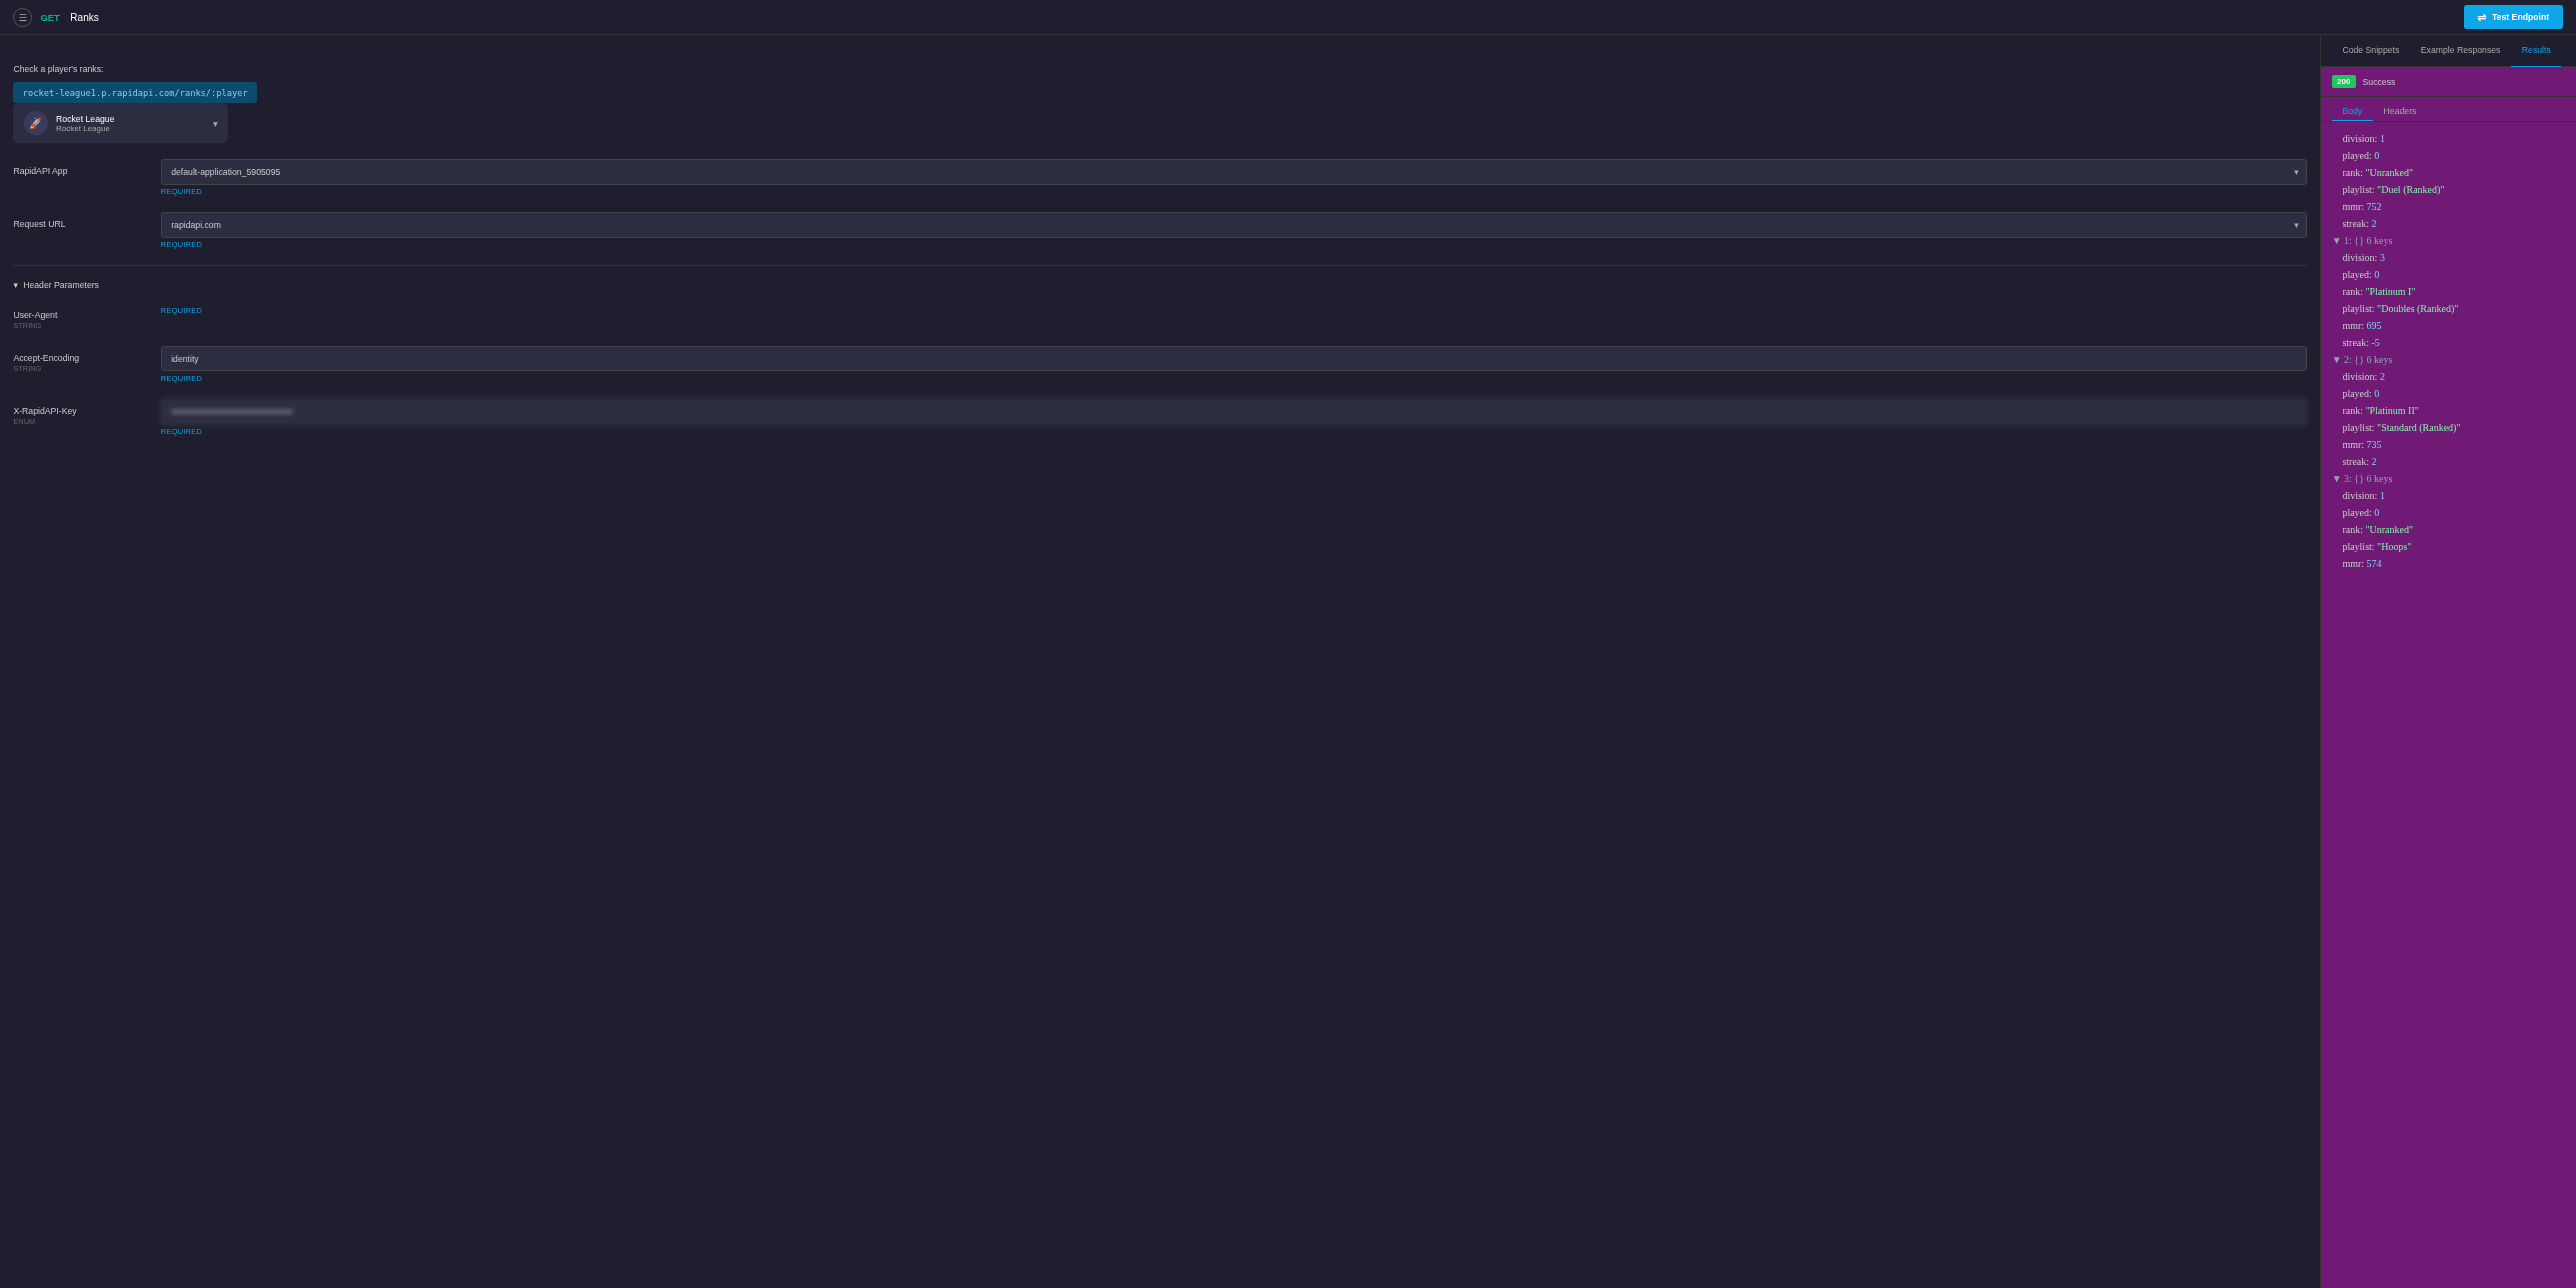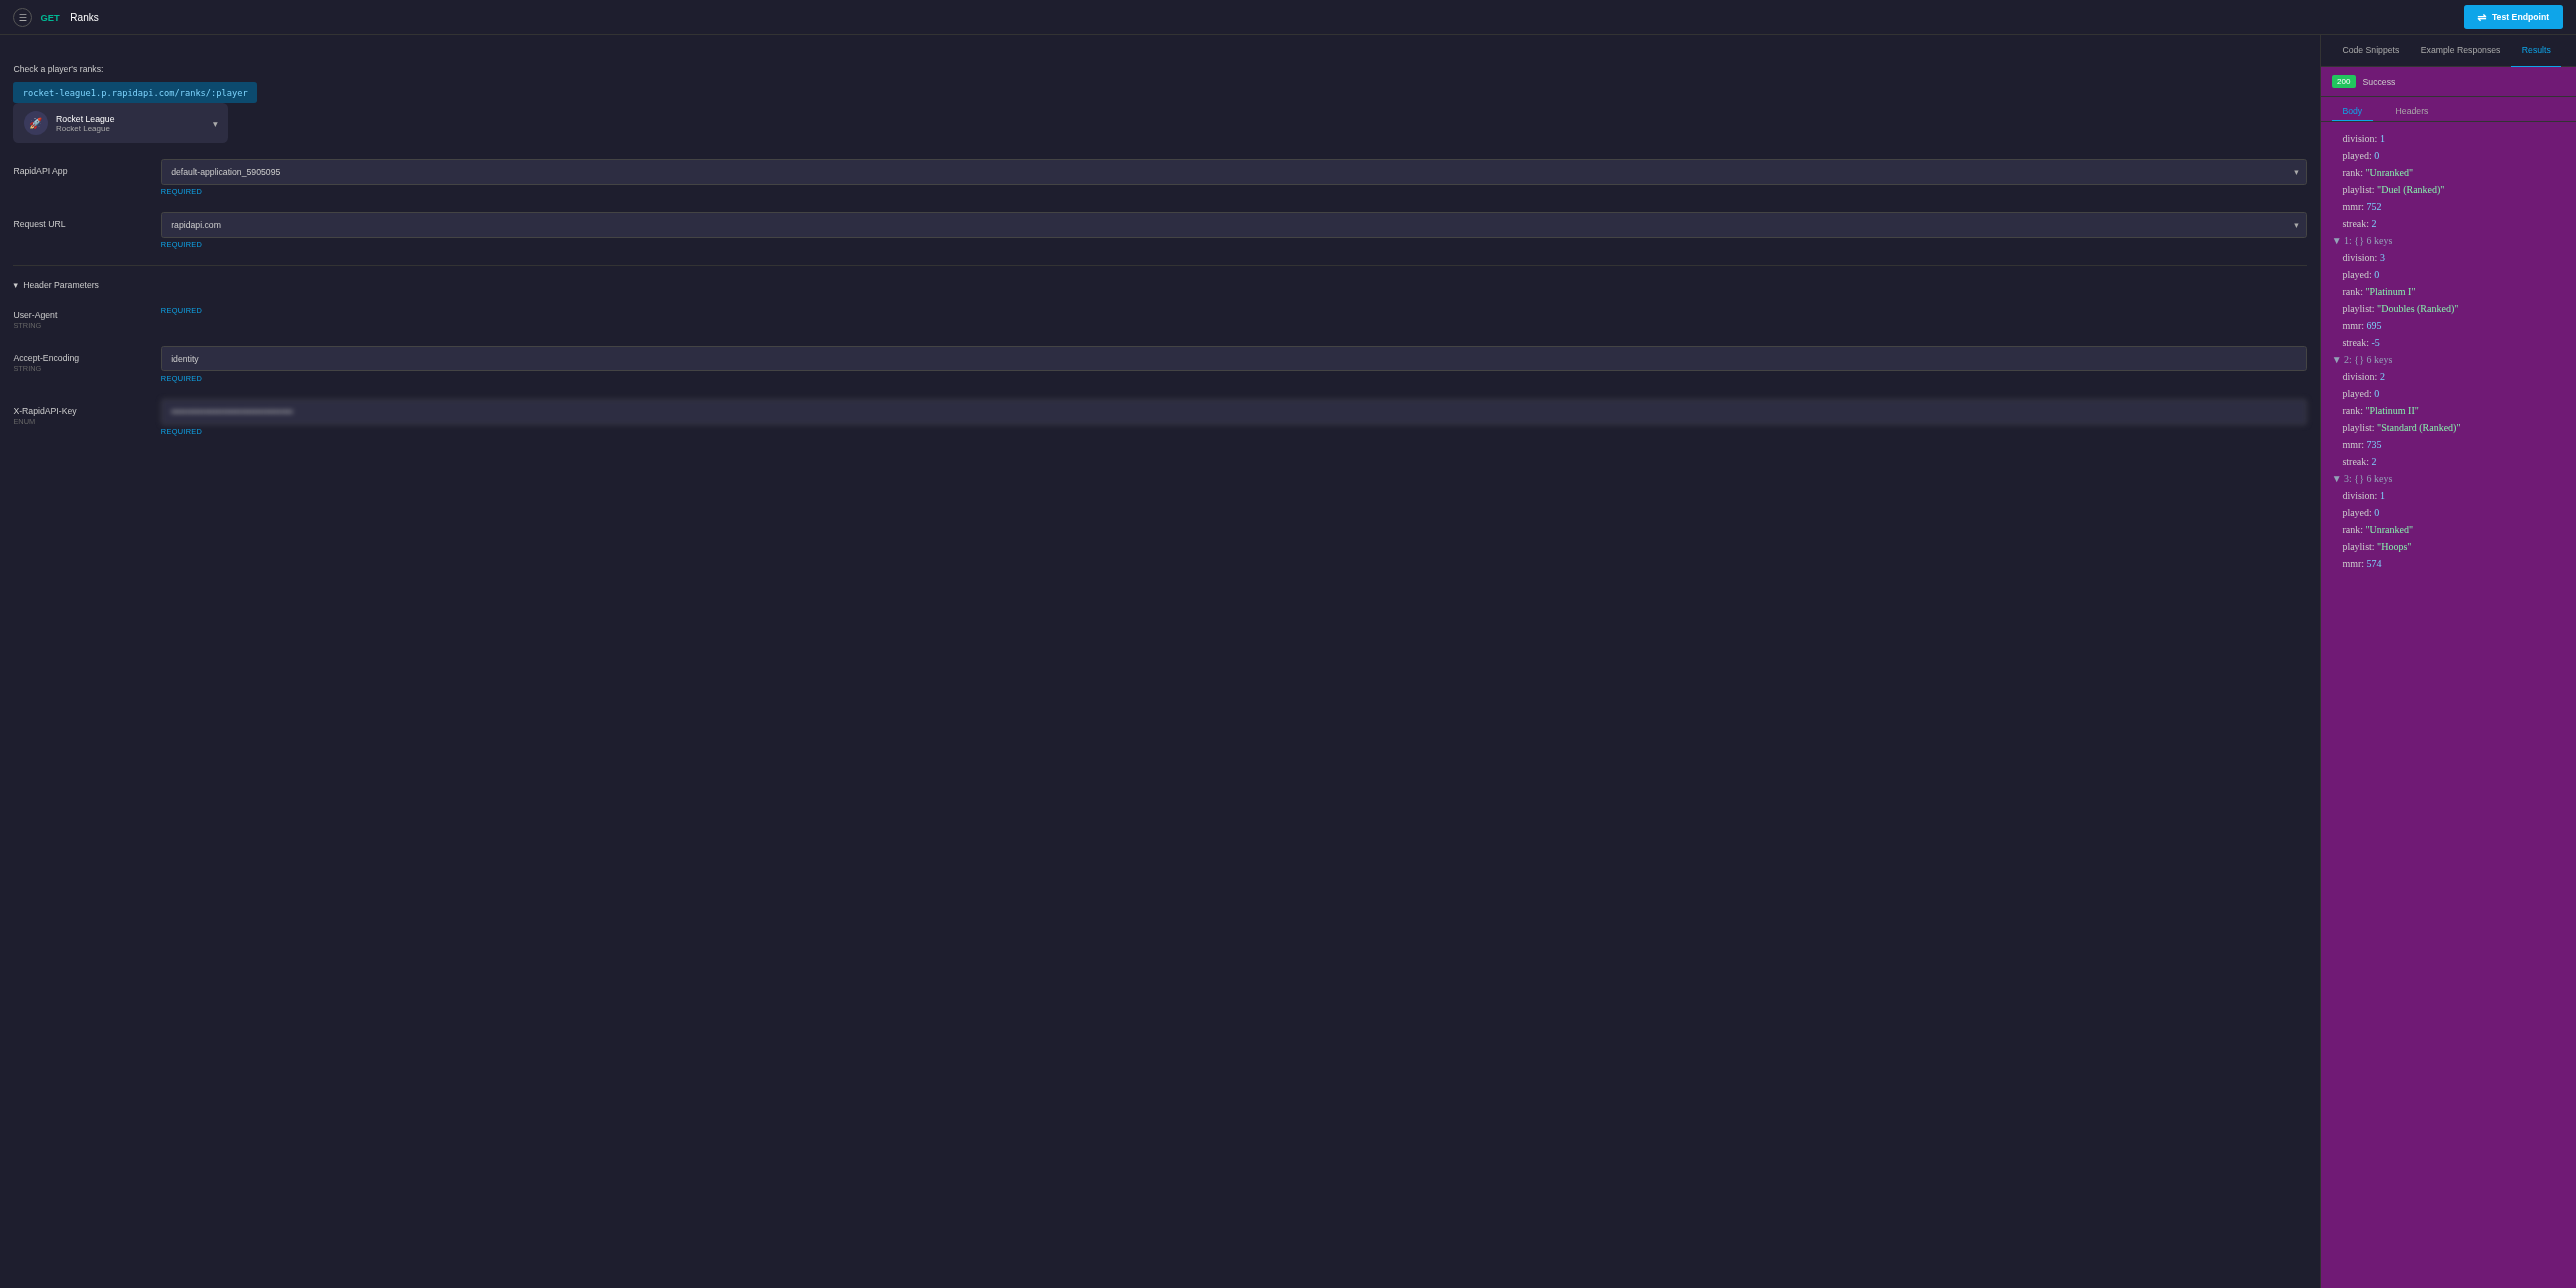--- a/index.html
+++ b/index.html
@@ -298,31 +298,31 @@
       padding: 8px 10.7px;
       border-bottom: 0.7px solid #333;
     }
 
     .status-badge {
       background: #22c55e;
       color: #fff;
       padding: 2px 5.4px;
       border-radius: 2px;
       font-size: 8px;
-      font-weight: normal;
+      font-weight: bold;
     }
 
     .status-text {
       color: #ccc;
       font-size: 8.7px;
     }
 
     .body-header-tabs {
       display: flex;
-      gap: 12px;
+      gap: 0;
       padding: 5.4px 10.7px 0;
       border-bottom: 0.7px solid #333;
     }
 
     .body-tab {
       padding: 4px 10.7px;
       cursor: pointer;
       color: #aaa;
       font-size: 8.7px;
       border-bottom: 1.3px solid transparent;

